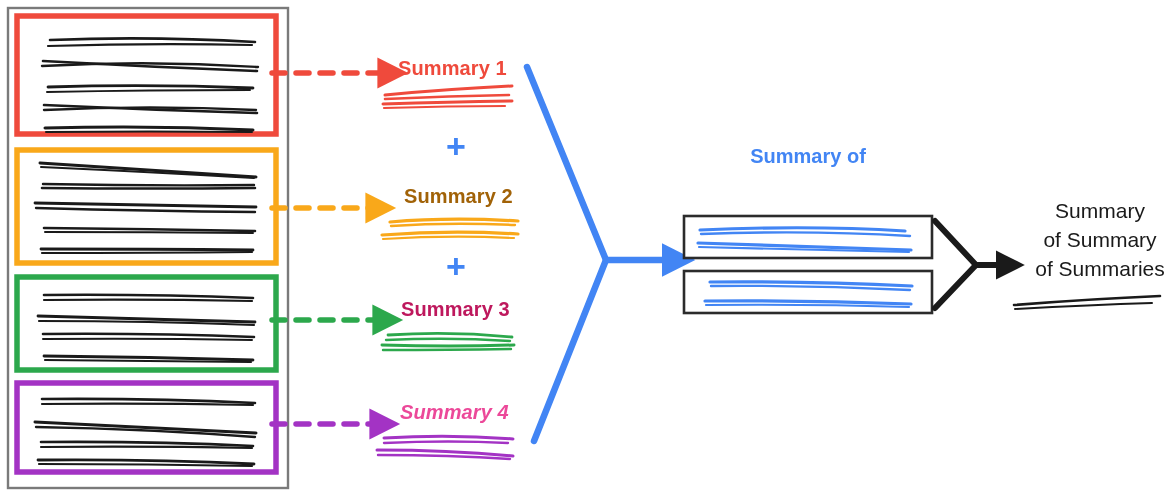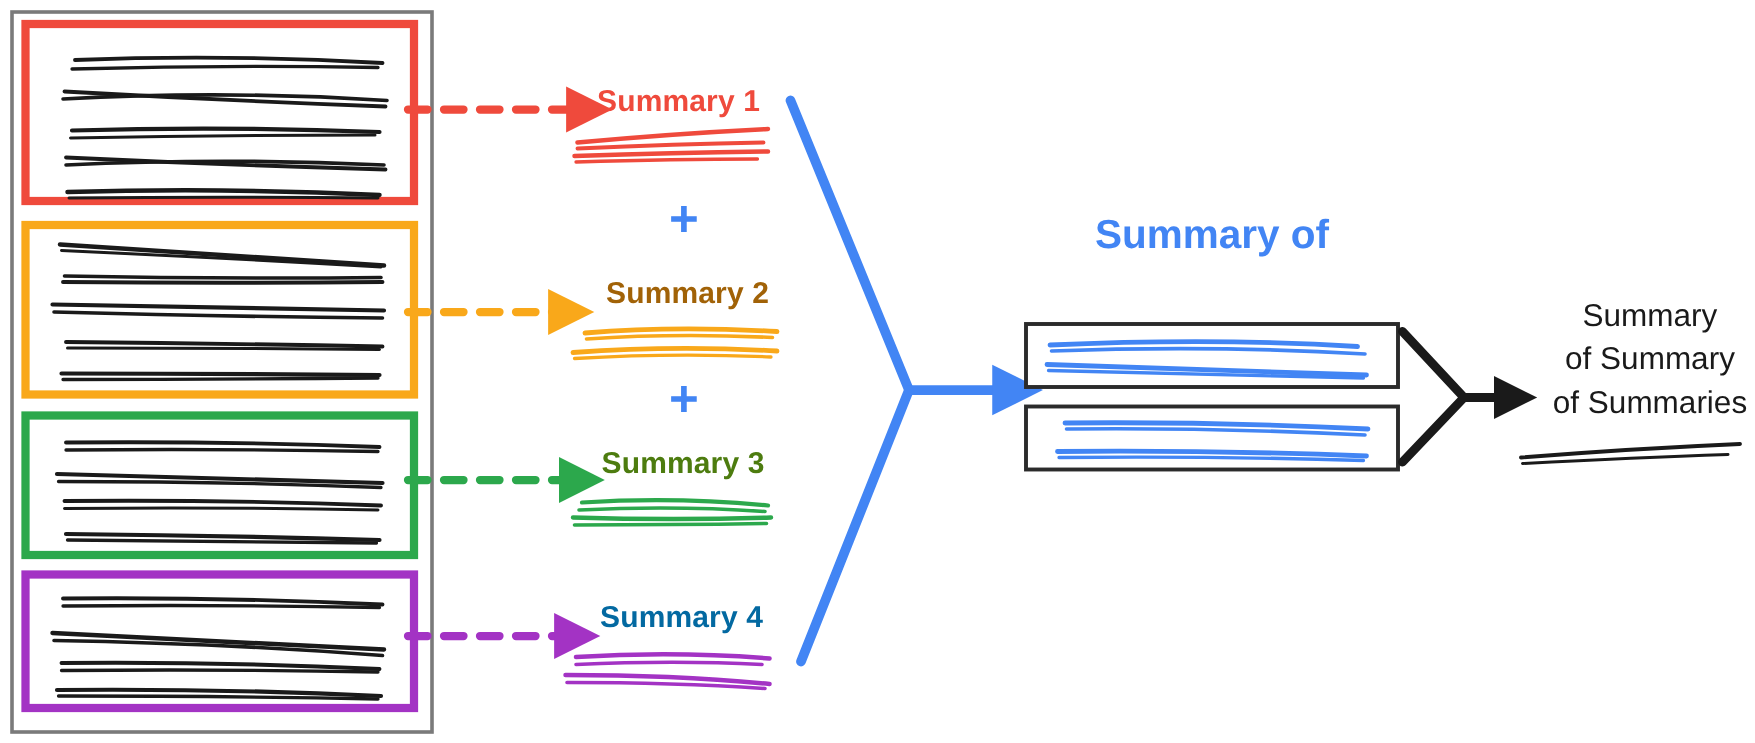--- a/index.html
+++ b/index.html
@@ -2,21 +2,21 @@
 <html><head>
 <meta charset="utf-8">
 <style>
   html,body{margin:0;padding:0;background:#ffffff;}
   body{width:1170px;height:495px;position:relative;overflow:hidden;
        font-family:"Liberation Sans","DejaVu Sans",sans-serif;}
   #stage{position:absolute;left:0;top:0;width:1170px;height:495px;}
   #stage svg{position:absolute;left:0;top:0;}
   .lbl{position:absolute;font-weight:700;white-space:nowrap;}
   .sum-label{font-size:20px;letter-spacing:.1px;}
-  .sos-title{font-size:27px;color:#4285F4;font-weight:700;text-align:center;
+  .sos-title{font-size:20px;color:#4285F4;font-weight:700;text-align:center;
              line-height:36px;width:300px;}
   .final-title{font-size:21px;color:#1a1a1a;font-weight:400;text-align:center;
                line-height:29px;width:200px;}
   .plus{position:absolute;color:#4285F4;font-size:34px;font-weight:700;line-height:1;}
 </style>
 </head>
 <body>
 
 <div id="stage">
 
@@ -155,22 +155,22 @@
     <line x1="974" y1="265" x2="1002" y2="265" stroke="#1a1a1a" stroke-width="6" stroke-linecap="butt" marker-end="url(#ahBlack)"></line>
 
     <g stroke="#1a1a1a" fill="none" stroke-linecap="round">
       <path d="M1014,305 Q1090,299 1160,296" stroke-width="2.6"></path>
       <path d="M1015,309 Q1090,305 1152,303" stroke-width="2"></path>
     </g>
   </svg>
 
   <div class="lbl sum-label" style="left:398px;top:57px;color:#EF4A3C;">Summary 1</div>
   <div class="lbl sum-label" style="left:404px;top:185px;color:#a16207;">Summary 2</div>
-  <div class="lbl sum-label" style="left:401px;top:298px;color:#4d7c0f;">Summary 3</div>
-  <div class="lbl sum-label" style="left:400px;top:401px;color:#0369a1;">Summary 4</div>
+  <div class="lbl sum-label" style="left:401px;top:298px;color:#be185d;">Summary 3</div>
+  <div class="lbl sum-label" style="left:400px;top:401px;color:#ec4899;font-style:italic;">Summary 4</div>
 
   <div class="plus" style="left:446px;top:129px;">+</div>
   <div class="plus" style="left:446px;top:249px;">+</div>
 
   <div class="lbl sos-title" style="left:658px;top:138px;">
     <div>Summary of</div>
   </div>
 
   <div class="lbl final-title" style="left:1000px;top:196px;">
     <div>Summary</div>

